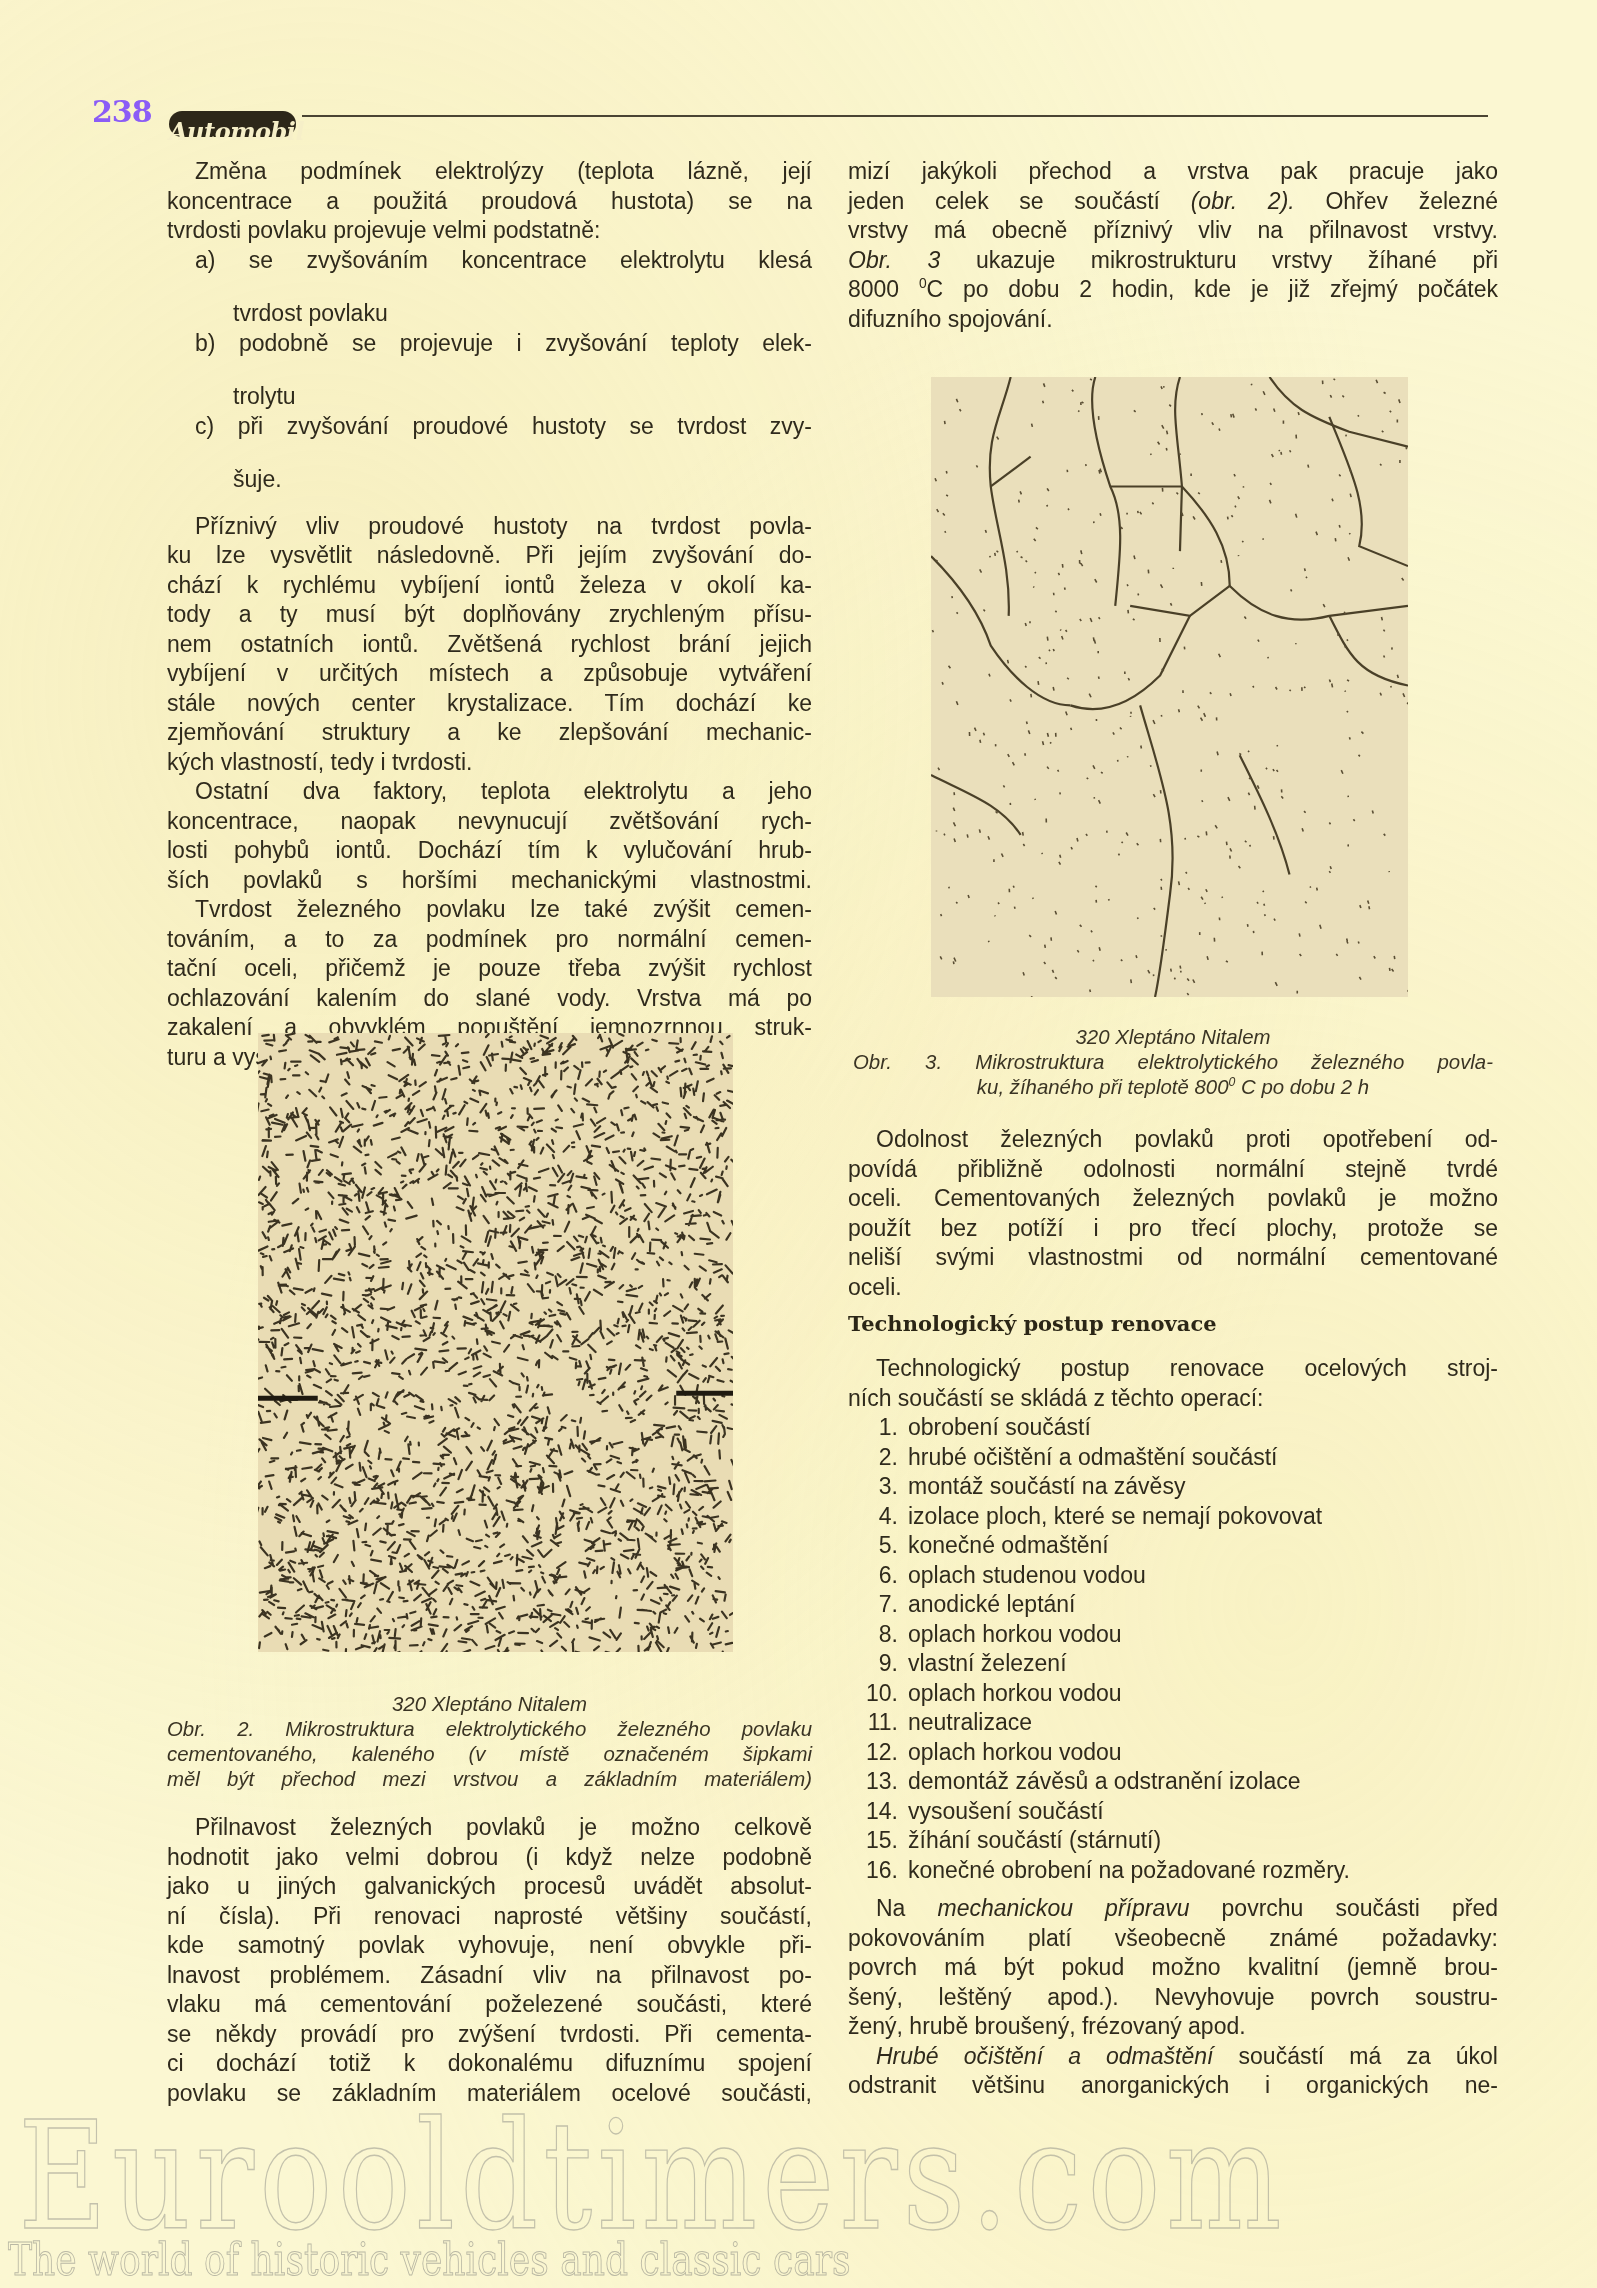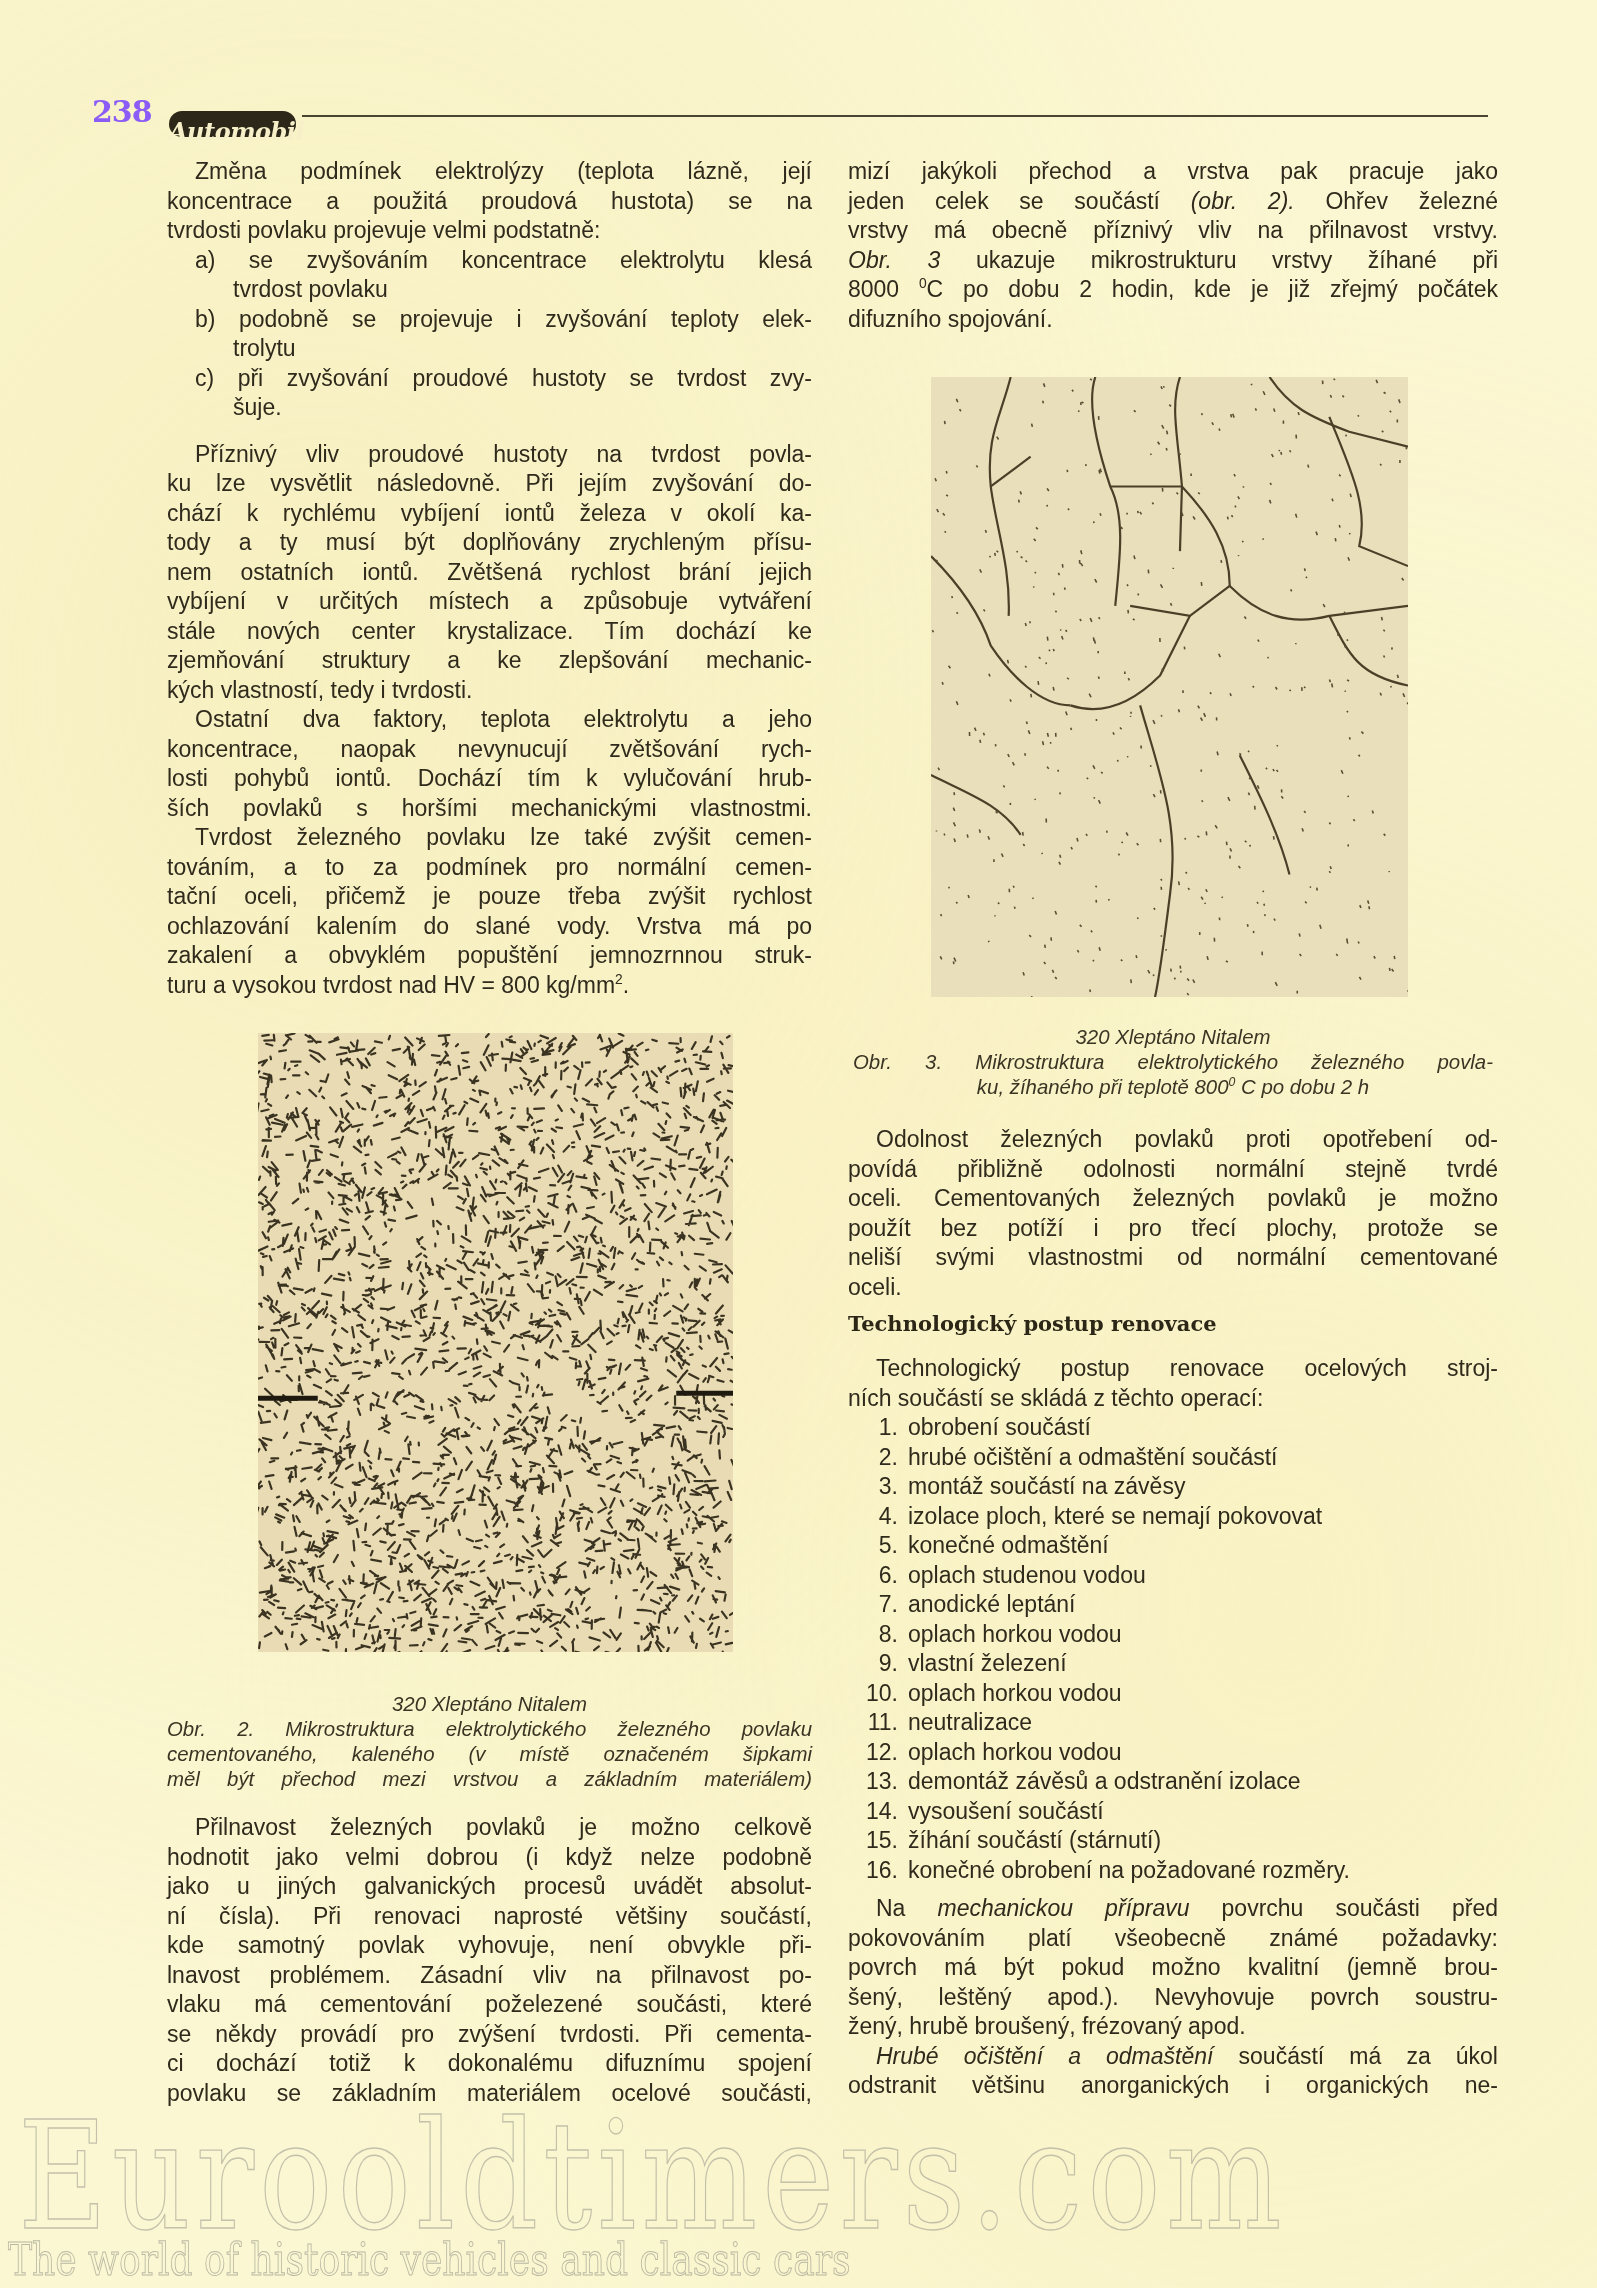--- a/index.html
+++ b/index.html
@@ -25,21 +25,21 @@
   }
   .rule { left: 302px; top: 115px; width: 1186px; height: 2px; background: #4a4433; }
 
   .col { position: absolute; font-size: 23px; line-height: 29.5px; }
   .col-left { left: 167px; width: 645px; }
   .col-right { left: 848px; width: 650px; }
   .ln { display: block; white-space: nowrap; text-align: justify; text-align-last: justify; height: 29.5px; overflow: visible; }
   .ln.last { text-align-last: left; }
   .ln.indent { padding-left: 28px; }
   .ln.li { padding-left: 28px; }
-  .ln.li-cont { padding-left: 66px; }
+  .ln.li-cont { padding-left: 66px; margin-top: 24px; }
   .ln.li-cont.last { text-align-last: left; }
   i, .it { font-style: italic; }
   sup { font-size: 60%; vertical-align: super; line-height: 0; }
 
   .figure { position: absolute; overflow: hidden; }
   .fig2 { left: 258px; top: 1033px; width: 475px; height: 619px; background: #e9dcb4; }
   .fig3 { left: 931px; top: 377px; width: 477px; height: 620px; background: #eadfbb; }
   .figure svg { width: 100%; height: 100%; display: block; }
 
   .caption { position: absolute; font-style: italic; font-size: 20.4px; line-height: 25px; color: #3a3424; }

